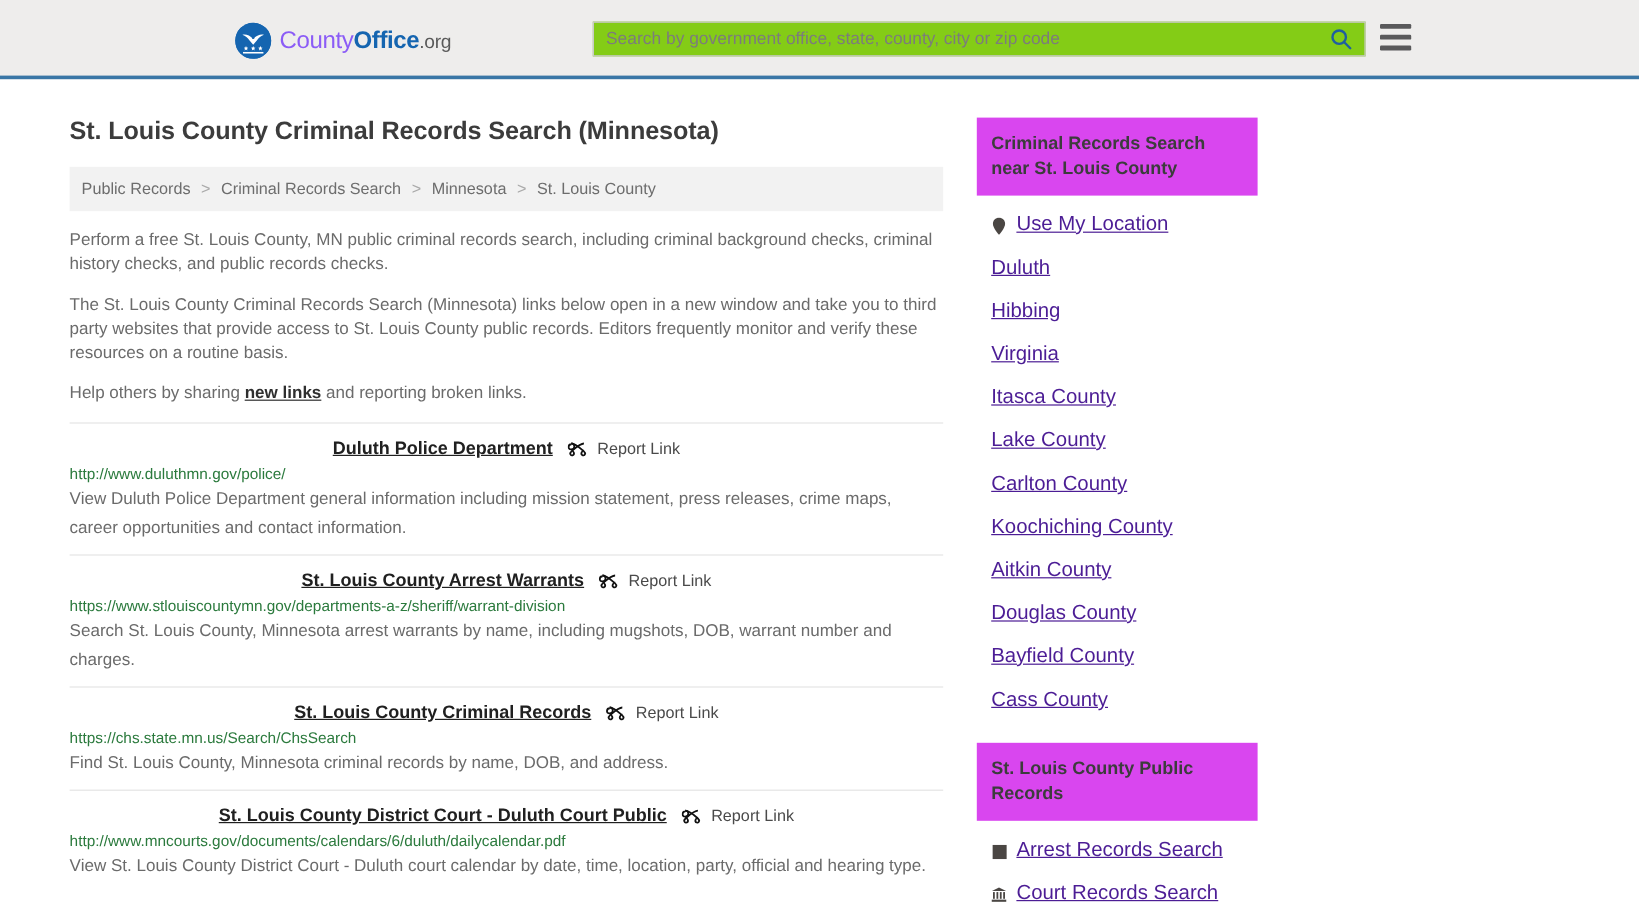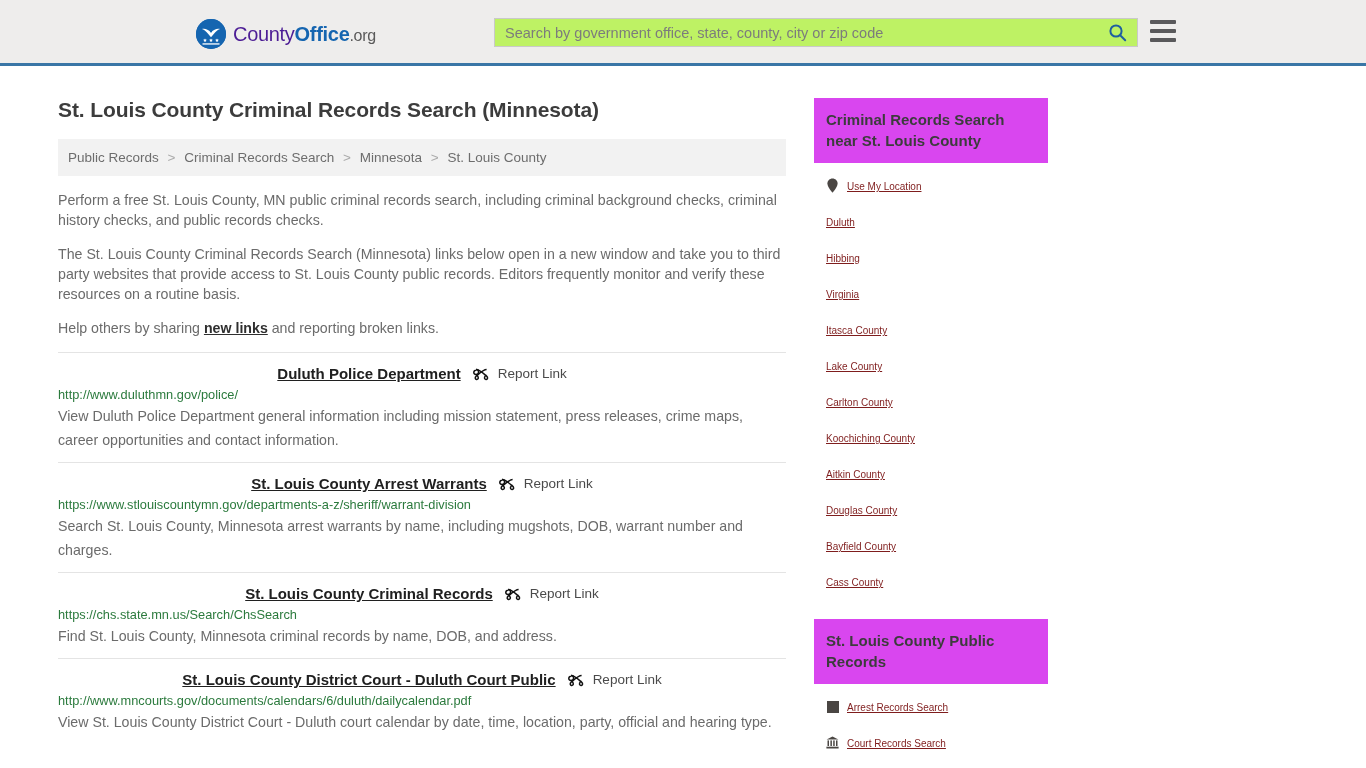--- a/index.html
+++ b/index.html
@@ -34,28 +34,28 @@
     flex: 0 0 auto;
   }
   .logo-mark svg { display:block; }
   .logo-text {
     font-size: 20px;
     letter-spacing: -0.3px;
     color: #2b2b2b;
     font-family: "Liberation Sans", sans-serif;
   }
   .logo-text .b { color: #1565b0; font-weight: bold; }
-  .logo-text .n { color: #4c1d95; }
+  .logo-text .n { color: #8b5cf6; }
   .logo-text .tld { color: #5a5a5a; font-size: 16px; }
 
   .search-wrap {
     position: absolute;
     left: 494px; top: 18px;
     width: 644px; height: 29px;
-    background: #bef264;
+    background: #84cc16;
     border: 1px solid #c9c9c9;
     display: flex; align-items: center;
   }
   .search-input {
     flex: 1 1 auto;
     border: 0; outline: none;
     height: 100%;
     padding: 0 10px;
     font-size: 14.5px;
     color: #555;
@@ -159,24 +159,24 @@
   .side-card { margin-bottom: 18px; }
   .side-card-head {
     background: #d946ef;
     padding: 11px 12px 12px 12px;
     font-size: 15px; font-weight: bold; color: #3c3c3c;
     line-height: 21px;
   }
   .side-list { padding: 6px 0 0 0; margin: 0; list-style: none; }
   .side-list li { padding: 0; }
   .side-link {
-    display: flex; align-items: flex-start; gap: 8px;
+    display: flex; align-items: flex-end; gap: 8px;
     padding: 9px 0 9px 12px;
-    font-size: 10px;
-    color: #7f1d1d;
+    font-size: 17px;
+    color: #4c1d95;
     text-decoration: none;
     line-height: 18px;
   }
   .side-link .lbl { text-decoration: underline; }
   .ic { width: 13px; height: 15px; flex: 0 0 13px; display:flex; align-items:center; justify-content:center; }
 
   svg { display: block; }
 </style>
 </head>
 <body>

